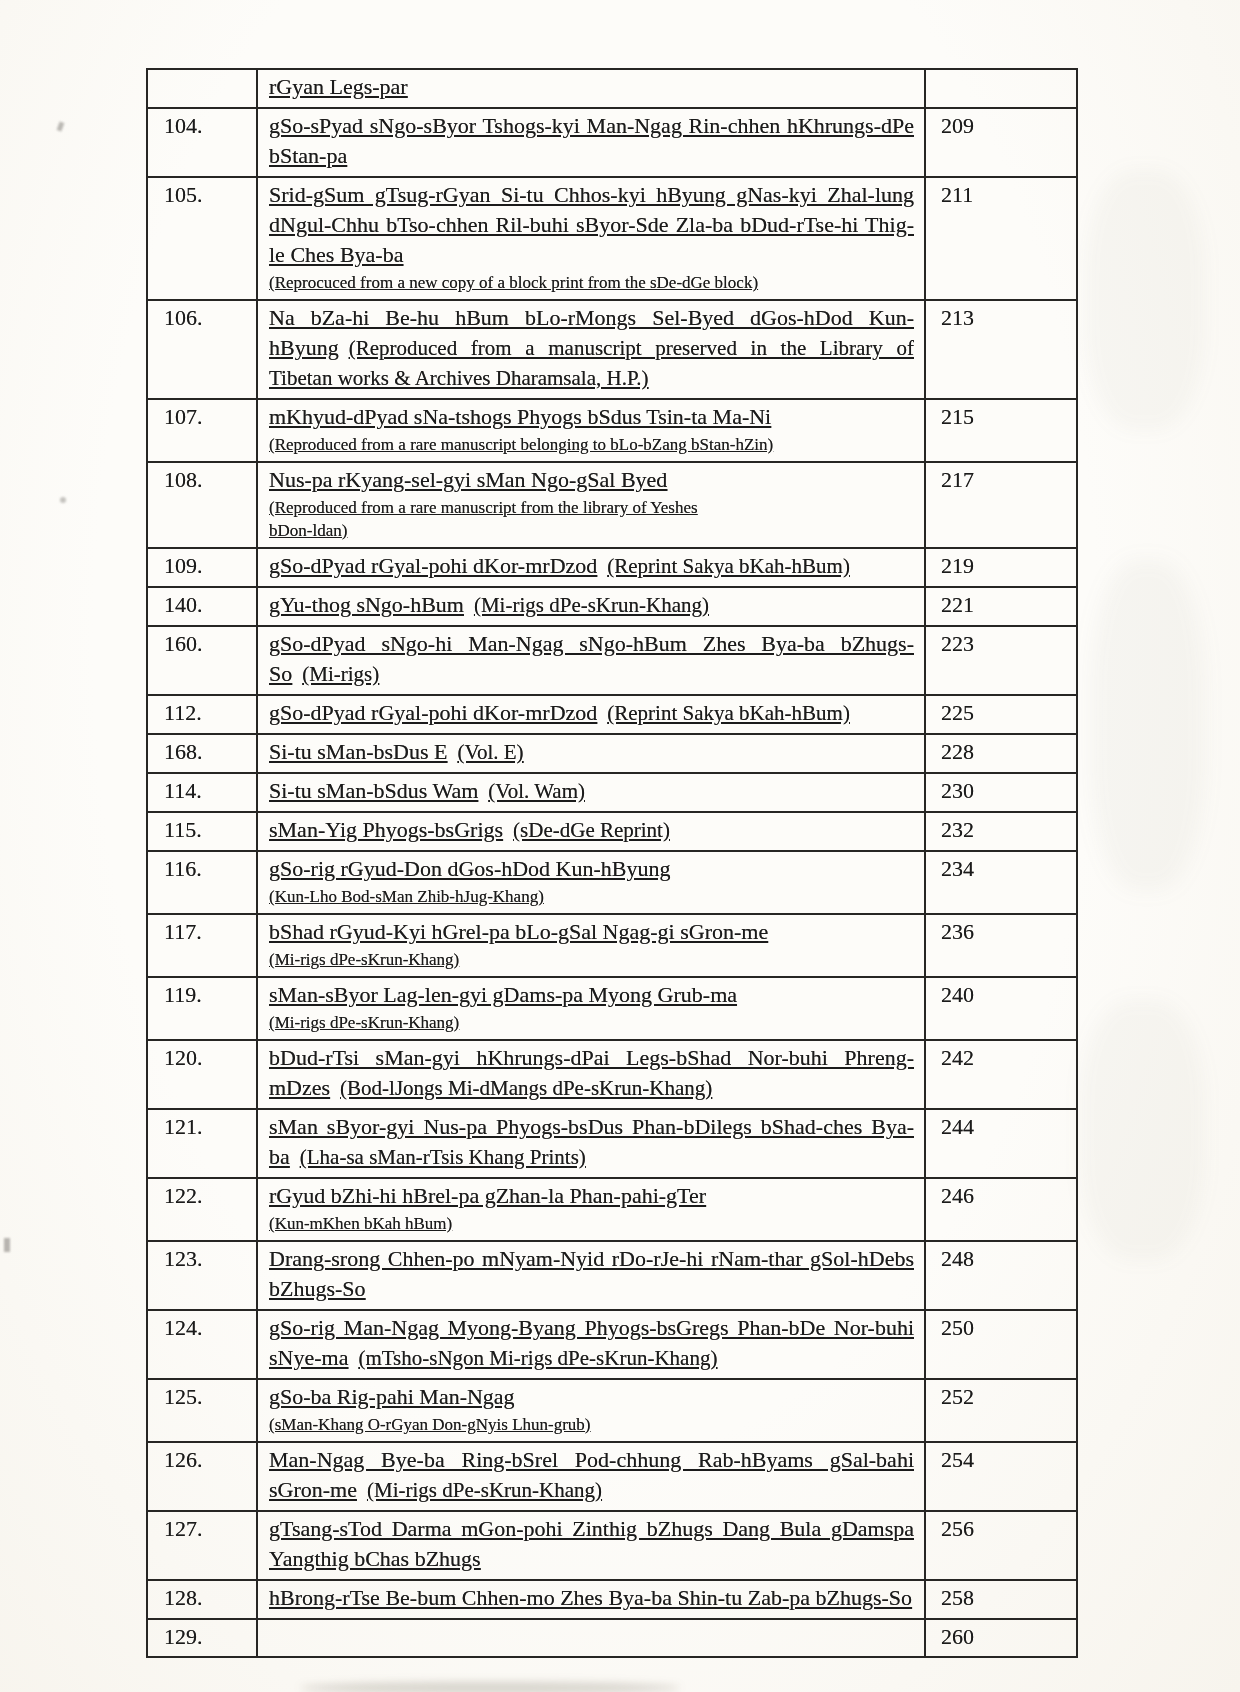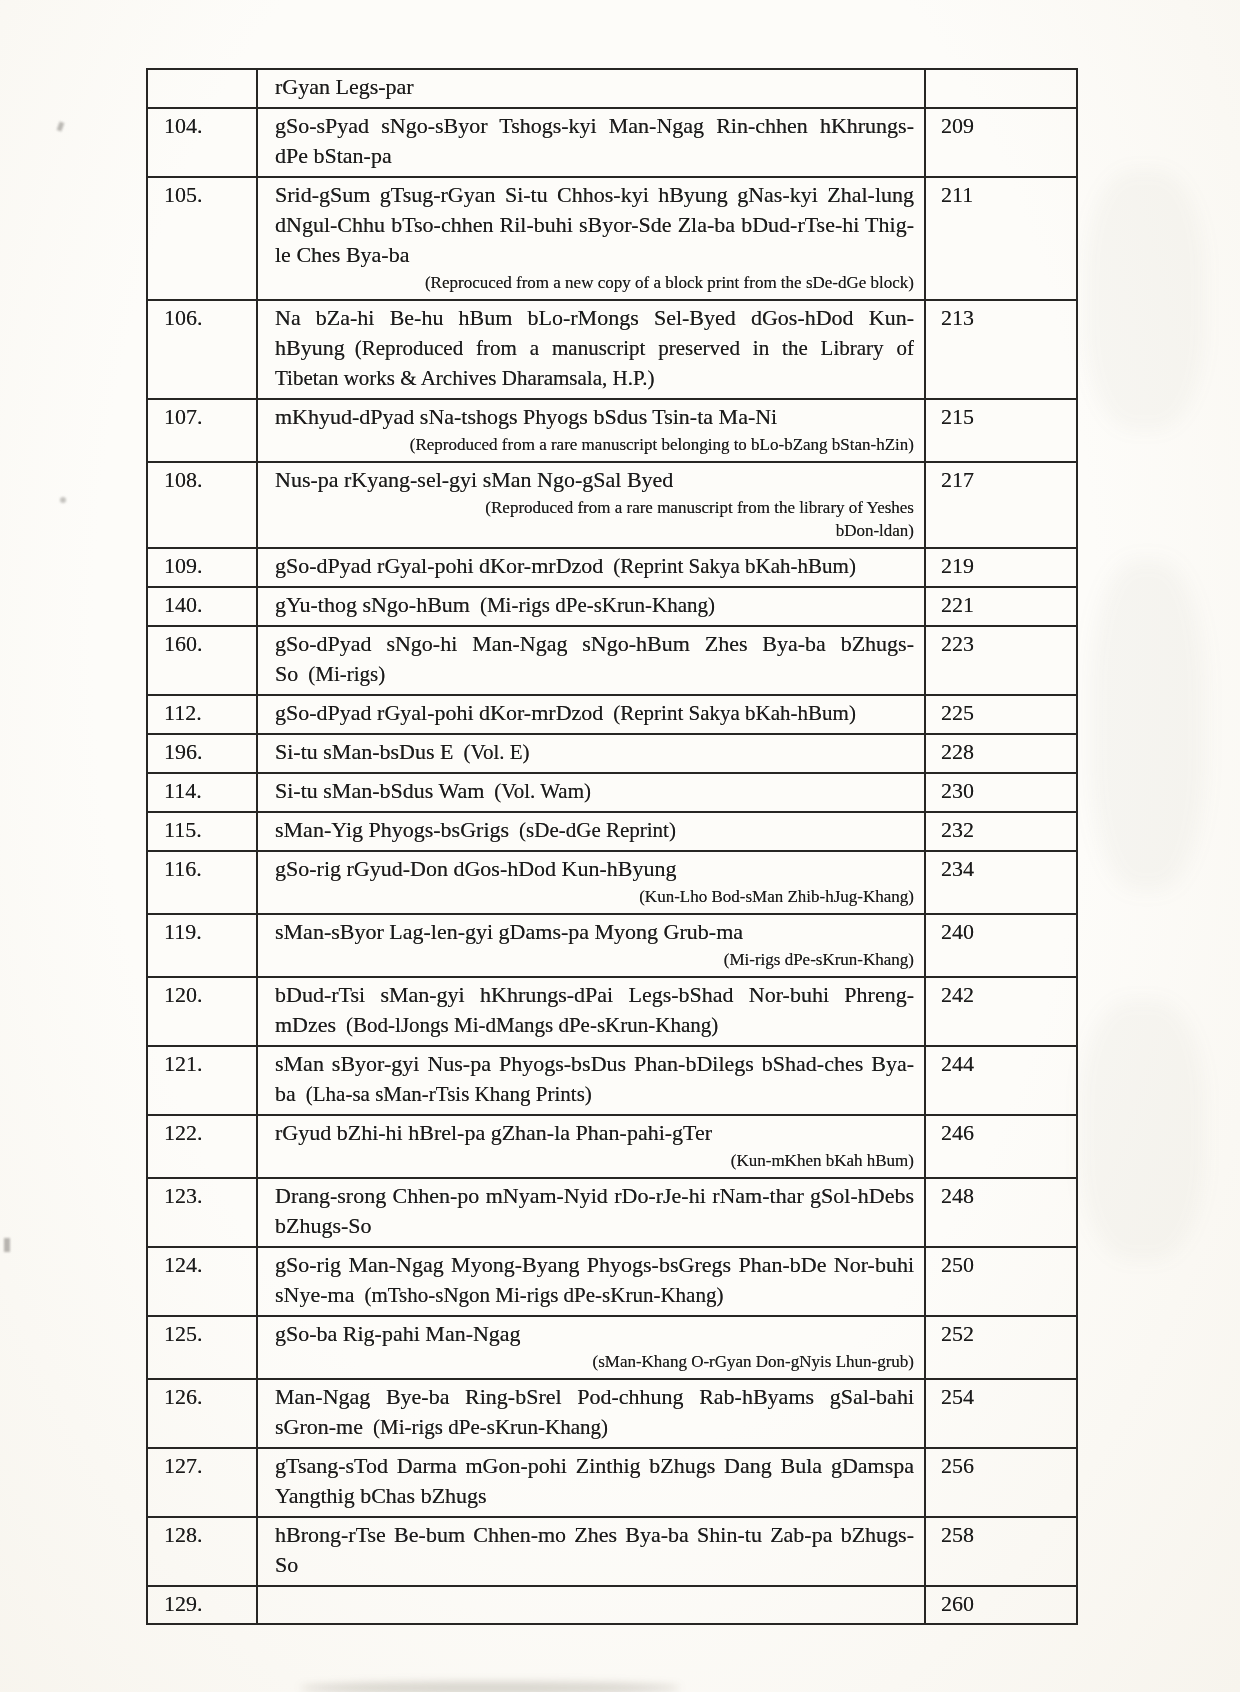--- a/index.html
+++ b/index.html
@@ -26,28 +26,28 @@
   col.c-title { width: 668px; }
   col.c-page  { width: 152px; }
 
   table.toc td {
     border: 2px solid #272624;
     vertical-align: top;
     text-shadow: 0 0 0.4px rgba(20,18,15,0.65);
   }
   td.col-no   { padding: 2px 12px 4px 16px; font-size: 22px; line-height: 30px; }
   td.col-page { padding: 2px 4px 4px 15px; font-size: 22px; line-height: 30px; }
-  td.col-title{ padding: 2px 10px 5px 17px; font-size: 22px; line-height: 30px; }
+  td.col-title{ padding: 2px 10px 5px 11px; font-size: 22px; line-height: 30px; text-decoration: underline; }
 
   p.main-par { margin: 0; text-align: justify; }
   span.note-inline { font-size: 21px; line-height: 24px; margin-left: 10px; }
   p.note-line {
     margin: 1px 0 0 0;
     font-size: 17px; line-height: 23px;
-    text-align: right;
+    text-align: left;
     white-space: pre-line;
   }
 
   
   .smudge { position: absolute; pointer-events: none; }
   .smudge-right-1 { left: 1085px; top: 170px;  width: 120px; height: 260px;
       background: rgba(125,115,100,0.045); filter: blur(9px); border-radius: 40%; }
   .smudge-right-2 { left: 1090px; top: 560px;  width: 115px; height: 330px;
       background: rgba(120,110,95,0.05);  filter: blur(10px); border-radius: 40%; }
   .smudge-right-3 { left: 1080px; top: 1000px; width: 125px; height: 260px;
@@ -153,21 +153,21 @@
   </tr>
       <tr>
     <td class="col-no">112.</td>
     <td class="col-title">
       <p class="main-par"><span class="title-main">gSo-dPyad rGyal-pohi dKor-mrDzod</span><span class="note-inline">(Reprint Sakya bKah-hBum)</span></p>
 
     </td>
     <td class="col-page">225</td>
   </tr>
       <tr>
-    <td class="col-no">196.</td>
+    <td class="col-no">168.</td>
     <td class="col-title">
       <p class="main-par"><span class="title-main">Si-tu sMan-bsDus E</span><span class="note-inline">(Vol. E)</span></p>
 
     </td>
     <td class="col-page">228</td>
   </tr>
       <tr>
     <td class="col-no">114.</td>
     <td class="col-title">
       <p class="main-par"><span class="title-main">Si-tu sMan-bSdus Wam</span><span class="note-inline">(Vol. Wam)</span></p>
@@ -185,20 +185,28 @@
   </tr>
       <tr>
     <td class="col-no">116.</td>
     <td class="col-title">
       <p class="main-par"><span class="title-main">gSo-rig rGyud-Don dGos-hDod Kun-hByung</span></p>
       <p class="note-line">(Kun-Lho Bod-sMan Zhib-hJug-Khang)</p>
     </td>
     <td class="col-page">234</td>
   </tr>
       <tr>
+    <td class="col-no">117.</td>
+    <td class="col-title">
+      <p class="main-par"><span class="title-main">bShad rGyud-Kyi hGrel-pa bLo-gSal Ngag-gi sGron-me</span></p>
+      <p class="note-line">(Mi-rigs dPe-sKrun-Khang)</p>
+    </td>
+    <td class="col-page">236</td>
+  </tr>
+      <tr>
     <td class="col-no">119.</td>
     <td class="col-title">
       <p class="main-par"><span class="title-main">sMan-sByor Lag-len-gyi gDams-pa Myong Grub-ma</span></p>
       <p class="note-line">(Mi-rigs dPe-sKrun-Khang)</p>
     </td>
     <td class="col-page">240</td>
   </tr>
       <tr>
     <td class="col-no">120.</td>
     <td class="col-title">

